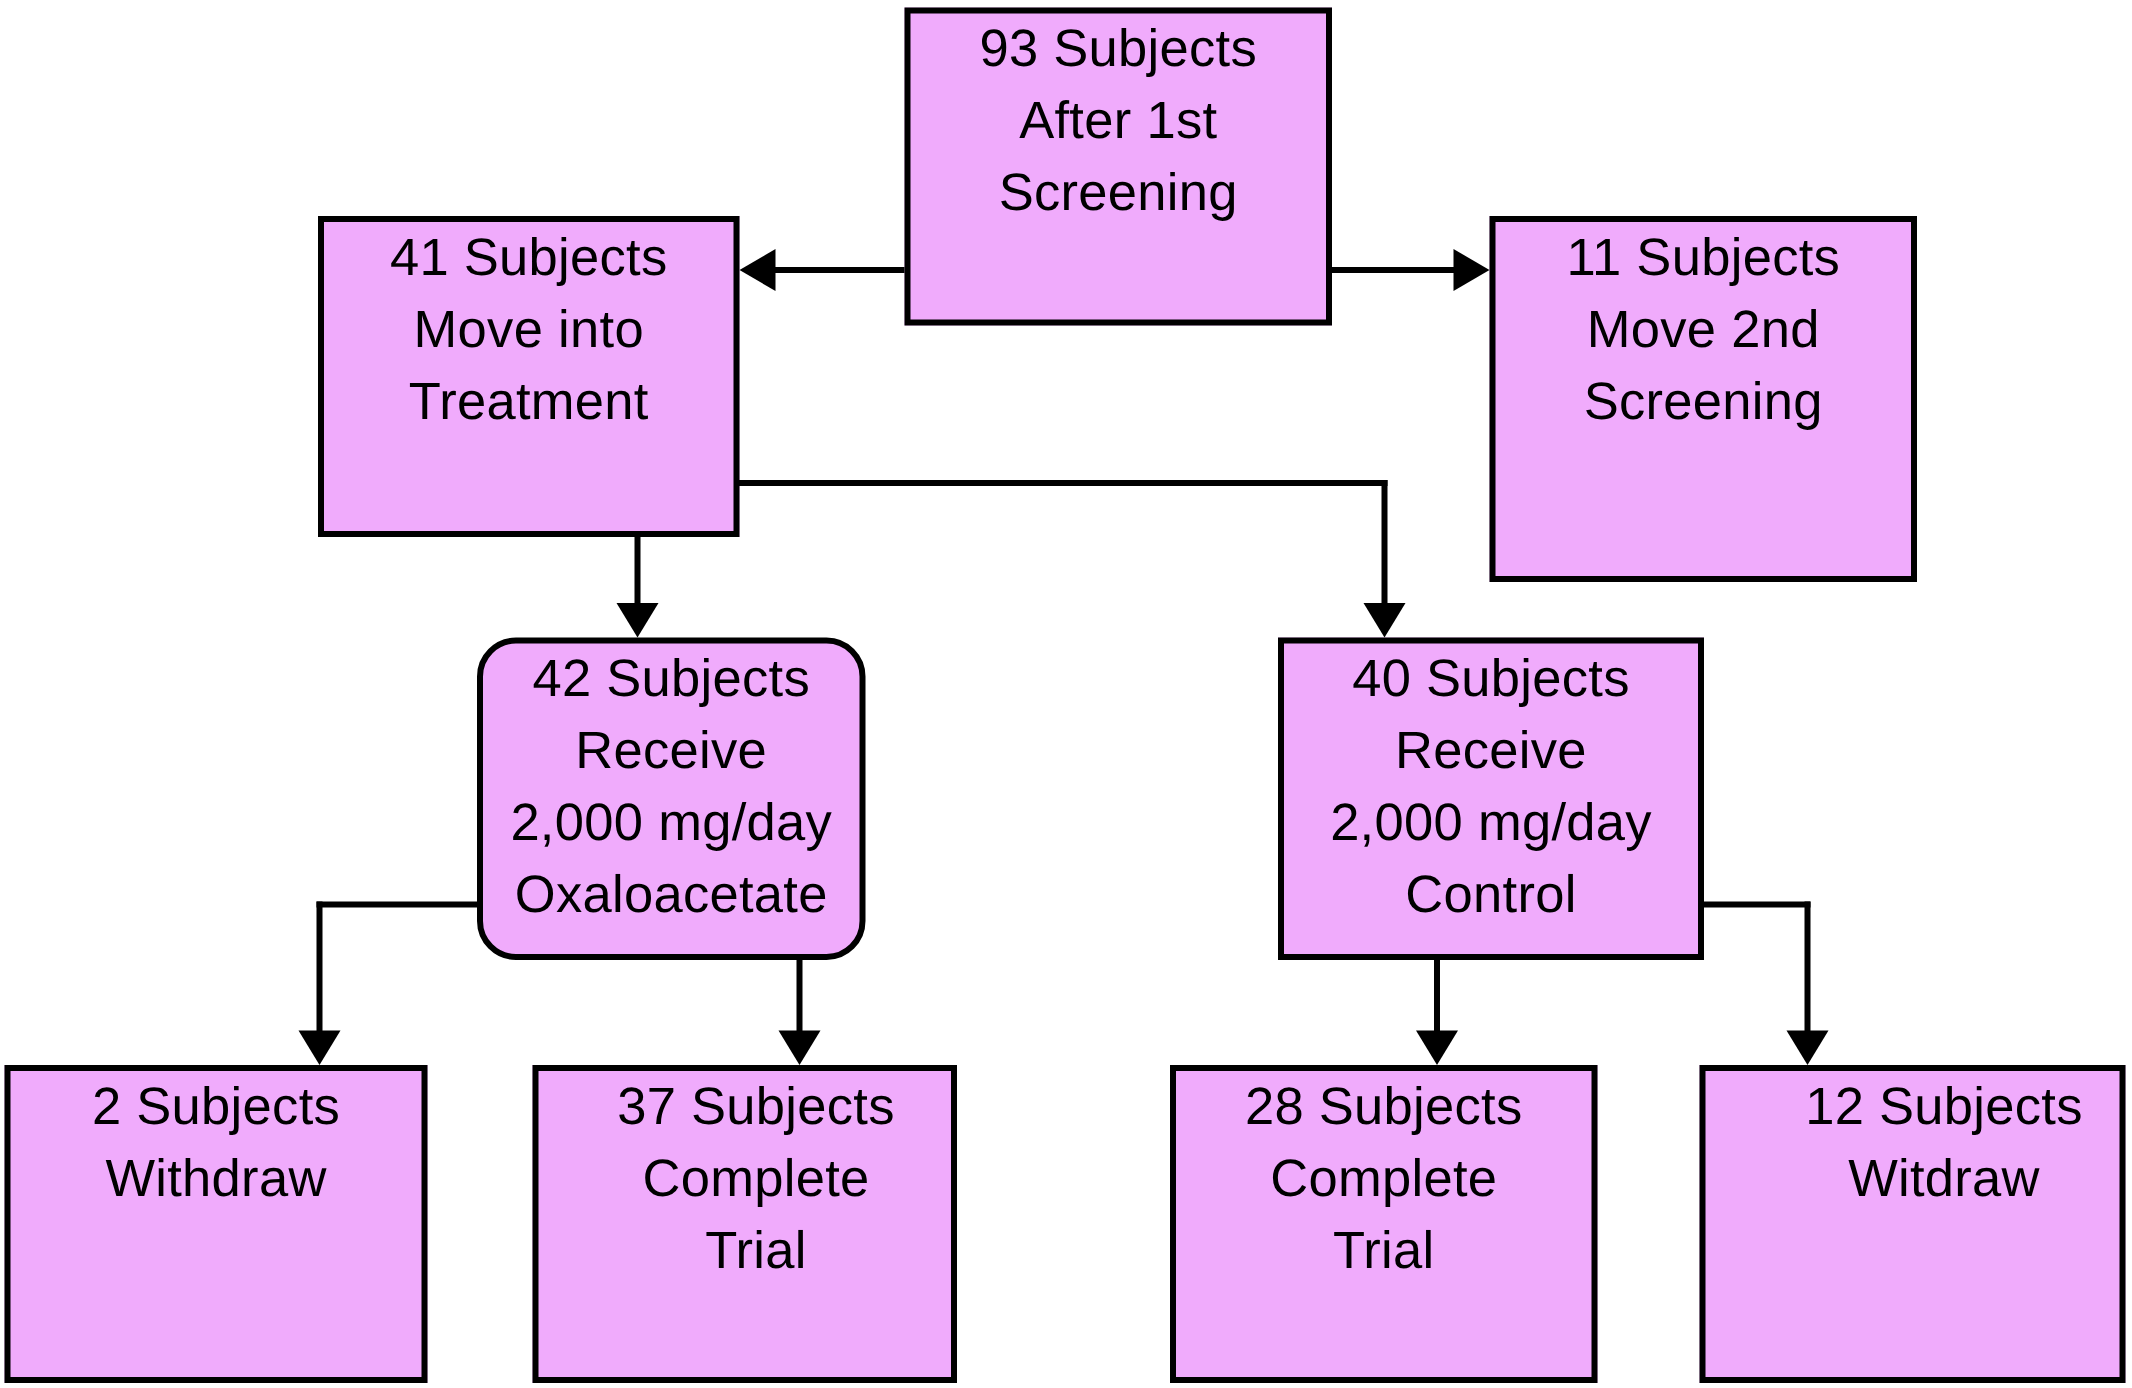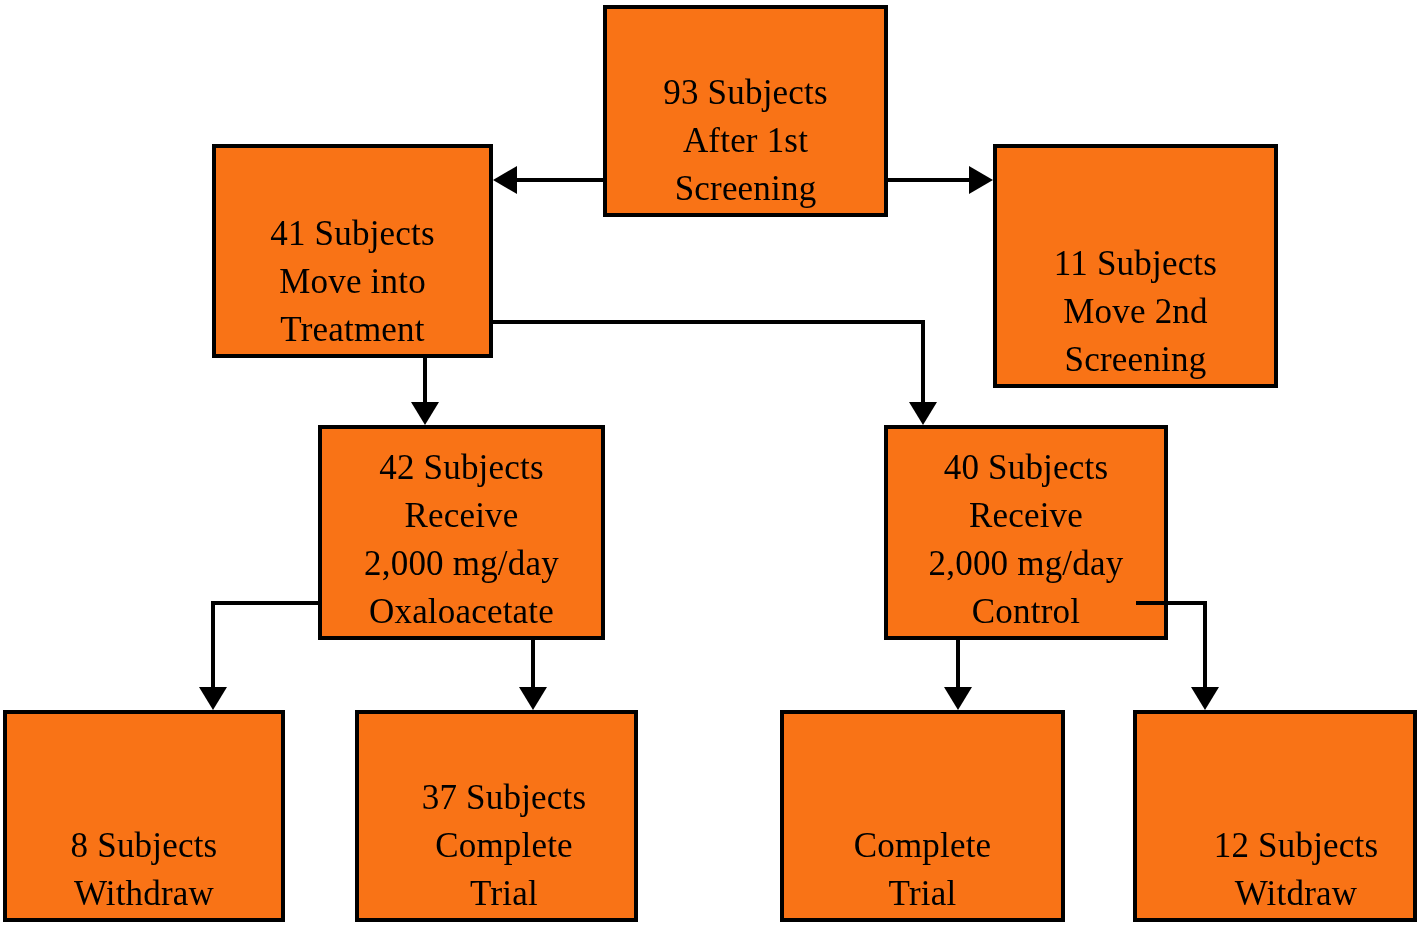--- a/index.html
+++ b/index.html
@@ -12,25 +12,24 @@
     width: 1421px;
     height: 925px;
     background: #ffffff;
     font-family: "Liberation Sans", "DejaVu Sans", sans-serif;
     overflow: hidden;
   }
   .box {
     position: absolute;
     box-sizing: border-box;
     border: 4px solid #000000;
-    background: #f97316;
+    background: #f0abfc;
     display: flex;
-    align-items: flex-end;
+    align-items: flex-start;
     justify-content: center;
-    font-family: Liberation Serif, serif;
   }
   .box-text {
     text-align: center;
     color: #000000;
     font-size: 35px;
     line-height: 48px;
     letter-spacing: 0.2px;
   }
   .line {
     position: absolute;
@@ -79,55 +78,56 @@
   </div>
 
   <div class="box" style="left:993px; top:144px; width:285px; height:244px;">
     <div class="box-text">
       <div>11 Subjects</div>
       <div>Move 2nd</div>
       <div>Screening</div>
     </div>
   </div>
 
-  <div class="box" style="left:318px; top:425px; width:287px; height:215px;">
+  <div class="box" style="left:318px; top:425px; width:259px; height:215px;border-radius:26px;">
     <div class="box-text">
       <div>42 Subjects</div>
       <div>Receive</div>
       <div>2,000 mg/day</div>
       <div>Oxaloacetate</div>
     </div>
   </div>
 
-  <div class="box" style="left:852px; top:425px; width:284px; height:215px;margin-left:32px;">
+  <div class="box" style="left:852px; top:425px; width:284px; height:215px;">
     <div class="box-text">
       <div>40 Subjects</div>
       <div>Receive</div>
       <div>2,000 mg/day</div>
       <div>Control</div>
     </div>
   </div>
 
   <div class="box" style="left:3px; top:710px; width:282px; height:212px;">
     <div class="box-text">
-      <div>8 Subjects</div>
+      <div>2 Subjects</div>
       <div>Withdraw</div>
     </div>
   </div>
 
   <div class="box" style="left:355px; top:710px; width:283px; height:212px;padding-left:15px;">
     <div class="box-text">
       <div>37 Subjects</div>
       <div>Complete</div>
       <div>Trial</div>
     </div>
   </div>
 
   <div class="box" style="left:780px; top:710px; width:285px; height:212px;">
     <div class="box-text">
+      <div>28 Subjects</div>
       <div>Complete</div>
       <div>Trial</div>
     </div>
   </div>
 
   <div class="box" style="left:1133px; top:710px; width:284px; height:212px;padding-left:42px;">
     <div class="box-text">
       <div>12 Subjects</div>
       <div>Witdraw</div>
     </div>

